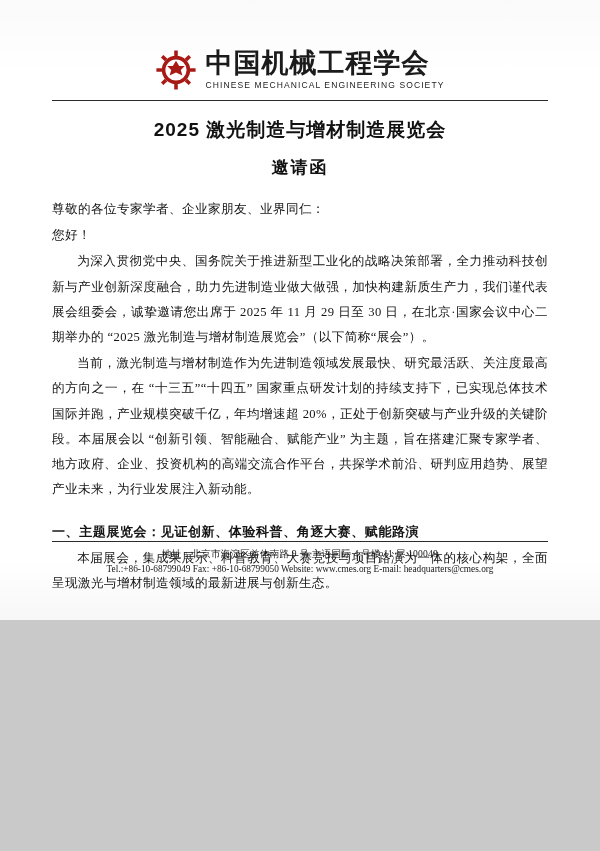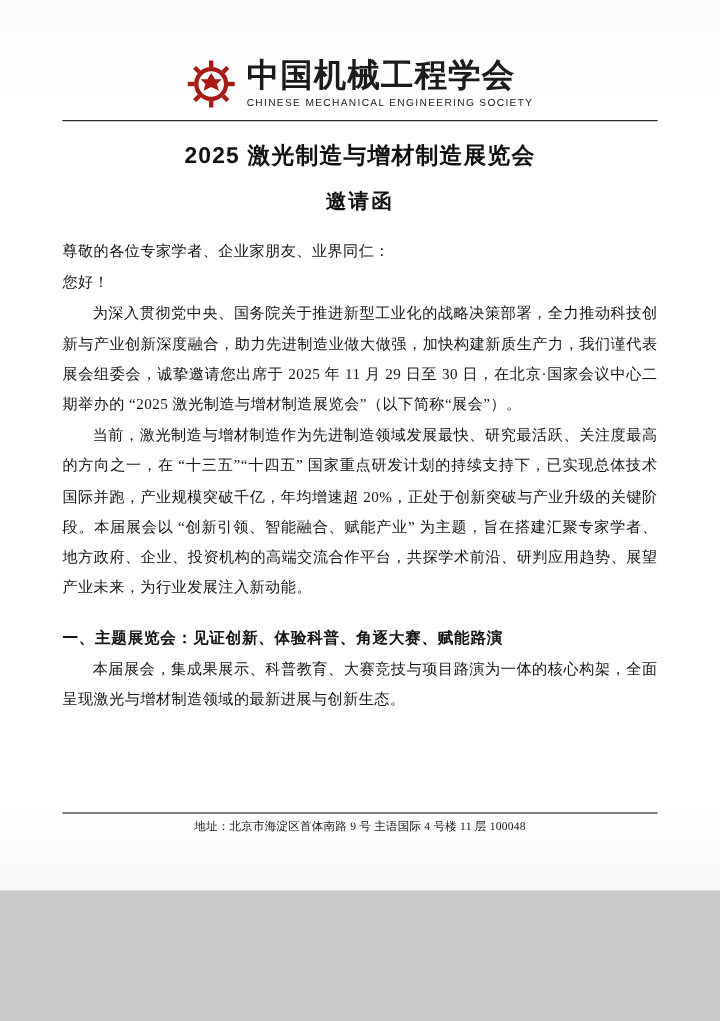--- a/index.html
+++ b/index.html
@@ -9,21 +9,21 @@
   }
   body {
     width: 600px;
     height: 851px;
     overflow: hidden;
     font-family: "Liberation Serif", serif;
   }
   .page {
     position: relative;
     width: 600px;
-    height: 742px;
+    height: 620px;
     background: #ffffff;
     box-sizing: border-box;
     padding: 36px 52px 20px 52px;
   }
   .page::before {
     content: "";
     position: absolute;
     left: 0; top: 0; right: 0; bottom: 0;
     background: linear-gradient(180deg, rgba(0,0,0,0.02), rgba(0,0,0,0) 12%),
                 linear-gradient(0deg, rgba(0,0,0,0.03), rgba(0,0,0,0) 10%);
@@ -178,15 +178,16 @@
     <p class="indent">为深入贯彻党中央、国务院关于推进新型工业化的战略决策部署，全力推动科技创新与产业创新深度融合，助力先进制造业做大做强，加快构建新质生产力，我们谨代表展会组委会，诚挚邀请您出席于 2025 年 11 月 29 日至 30 日，在北京·国家会议中心二期举办的 “2025 激光制造与增材制造展览会”（以下简称“展会”）。</p>
     <p class="indent">当前，激光制造与增材制造作为先进制造领域发展最快、研究最活跃、关注度最高的方向之一，在 “十三五”“十四五” 国家重点研发计划的持续支持下，已实现总体技术国际并跑，产业规模突破千亿，年均增速超 20%，正处于创新突破与产业升级的关键阶段。本届展会以 “创新引领、智能融合、赋能产业” 为主题，旨在搭建汇聚专家学者、地方政府、企业、投资机构的高端交流合作平台，共探学术前沿、研判应用趋势、展望产业未来，为行业发展注入新动能。</p>
     <div class="gap"></div>
     <p class="section-head">一、主题展览会：见证创新、体验科普、角逐大赛、赋能路演</p>
     <p class="indent">本届展会，集成果展示、科普教育、大赛竞技与项目路演为一体的核心构架，全面呈现激光与增材制造领域的最新进展与创新生态。</p>
   </div>
 
   <div class="footer">
     <hr class="footer-rule">
     <div class="footer-line cn">地址：北京市海淀区首体南路 9 号 主语国际 4 号楼 11 层          100048</div>
+    <div class="footer-line">Tel.:+86-10-68799049    Fax:  +86-10-68799050    Website: www.cmes.org    E-mail: headquarters@cmes.org</div>
   </div>
 
 </div>
 
 </body></html>

